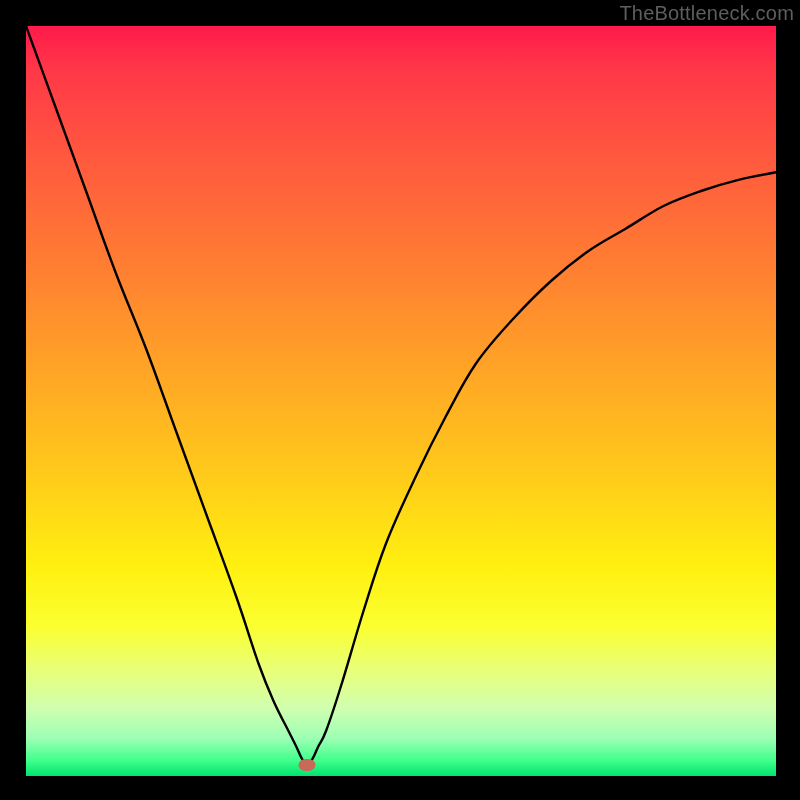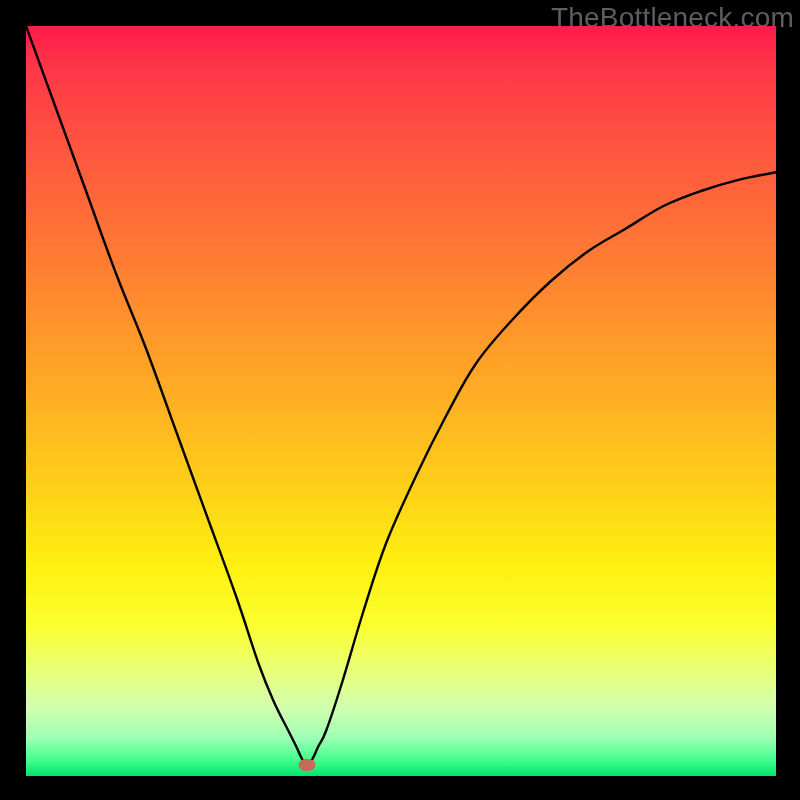--- a/index.html
+++ b/index.html
@@ -40,21 +40,21 @@
       #9cffb4 95%,
       #3eff8a 98%,
       #00e36e 100%
     );
   }
   .watermark {
     position: absolute;
     top: 2px;
     right: 6px;
     color: #5e5e5e;
-    font-size: 28px;
+    font-size: 20px;
     font-weight: 500;
     letter-spacing: 0.2px;
     user-select: none;
   }
   svg.curve {
     position: absolute;
     top: 0;
     left: 0;
     width: 750px;
     height: 750px;

